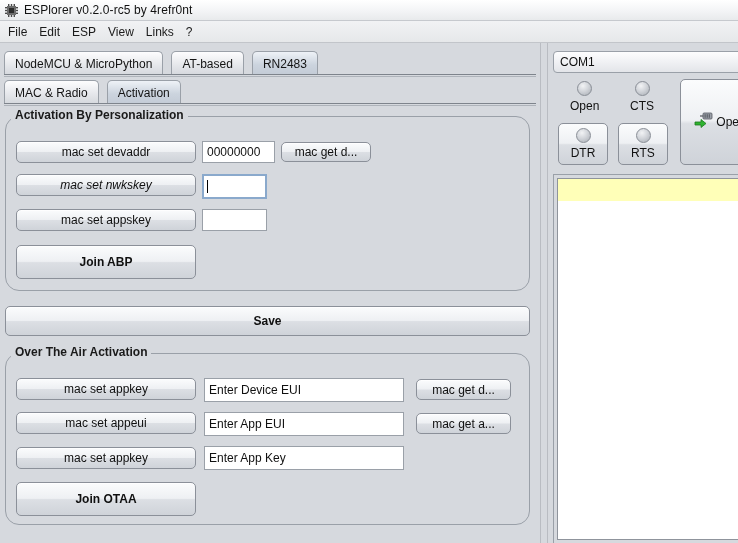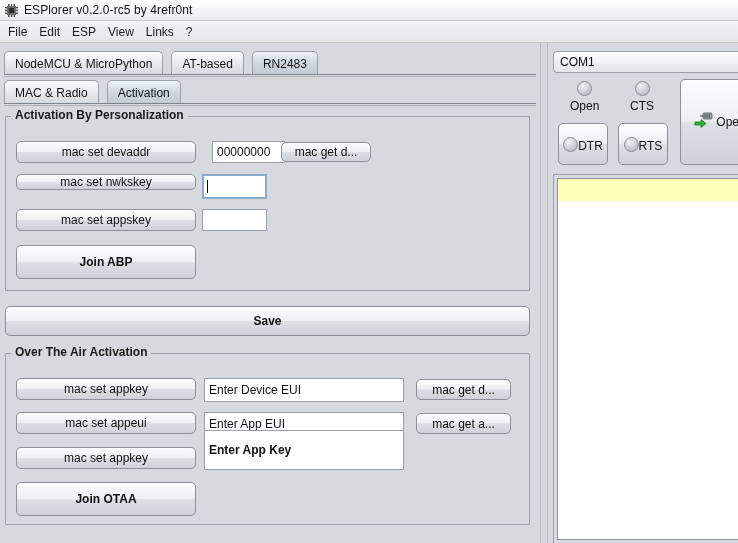--- a/index.html
+++ b/index.html
@@ -121,21 +121,21 @@
     width: 532px; height: 3px;
     border-top: 1px solid #7e848c;
     border-bottom: 1px solid #aeb3ba;
     background: #d6d9de;
   }
 
   
   .group {
     position: absolute;
     border: 1px solid #9aa0a8;
-    border-radius: 1px;
+    border-radius: 14px;
     background: #d6d9de;
   }
   .group-title {
     position: absolute;
     top: -9px; left: 5px;
     background: #d6d9de;
     padding: 0 4px;
     font-size: 12px;
     font-weight: bold;
     color: #1a1a1a;
@@ -205,21 +205,21 @@
   }
   .led-label {
     font-size: 12px; color: #111; margin-top: 3px;
     white-space: nowrap;
   }
   .toggle-btn {
     position: absolute;
     border: 1px solid #8b9099;
     border-radius: 5px;
     background: linear-gradient(to bottom, #fbfcfd 0%, #eef0f3 48%, #dcdfe4 52%, #cfd3d9 100%);
-    display: flex; flex-direction: row;
+    display: flex; flex-direction: column;
     align-items: center; justify-content: center;
     cursor: default;
   }
   .open-btn {
     position: absolute;
     border: 1px solid #8b9099;
     border-radius: 5px;
     background: linear-gradient(to bottom, #fbfcfd 0%, #eef0f3 48%, #dcdfe4 52%, #cfd3d9 100%);
     display: flex; align-items: center; justify-content: center;
     cursor: default;
@@ -296,24 +296,24 @@
     <div class="tabstrip-inner">
       <div class="tab">MAC &amp; Radio</div>
       <div class="tab selected">Activation</div>
     </div>
     <div class="tab-underline-inner"></div>
 
     <div class="group" style="left:5px; top:73px; width:525px; height:175px;">
       <div class="group-title">Activation By Personalization</div>
 
       <div class="btn" style="position:absolute; left:10px; top:24px; width:180px; height:22px;">mac set devaddr</div>
-      <div class="tf" style="position:absolute; left:196px; top:24px; width:73px; height:22px;margin-left:10px;">00000000</div>
+      <div class="tf" style="position:absolute; left:196px; top:24px; width:73px; height:22px;">00000000</div>
       <div class="btn" style="position:absolute; left:275px; top:25px; width:90px; height:20px;">mac get d...</div>
 
-      <div class="btn" style="position:absolute; left:10px; top:57px; width:180px; height:16px;">mac set nwkskey</div>
+      <div class="btn" style="position:absolute; left:10px; top:57px; width:180px; height:22px;font-style:italic;">mac set nwkskey</div>
       <div class="tf focused" style="position:absolute; left:196px; top:57px; width:65px; height:25px;">
           <span class="caret"></span>
           <span></span>
         </div>
 
       <div class="btn" style="position:absolute; left:10px; top:92px; width:180px; height:22px;">mac set appskey</div>
       <div class="tf" style="position:absolute; left:196px; top:92px; width:65px; height:22px;"></div>
 
       <div class="btn bold" style="position:absolute; left:10px; top:128px; width:180px; height:34px;">Join ABP</div>
     </div>
@@ -325,21 +325,21 @@
 
       <div class="btn" style="position:absolute; left:10px; top:24px; width:180px; height:22px;">mac set appkey</div>
       <div class="tf" style="position:absolute; left:198px; top:24px; width:200px; height:24px;">Enter Device EUI</div>
       <div class="btn" style="position:absolute; left:410px; top:25px; width:95px; height:21px;">mac get d...</div>
 
       <div class="btn" style="position:absolute; left:10px; top:58px; width:180px; height:22px;">mac set appeui</div>
       <div class="tf" style="position:absolute; left:198px; top:58px; width:200px; height:24px;">Enter App EUI</div>
       <div class="btn" style="position:absolute; left:410px; top:59px; width:95px; height:21px;">mac get a...</div>
 
       <div class="btn" style="position:absolute; left:10px; top:93px; width:180px; height:22px;">mac set appkey</div>
-      <div class="tf" style="position:absolute; left:198px; top:76px; width:200px; height:40px;font-weight:bold;">Enter App Key</div>
+      <div class="tf" style="position:absolute; left:198px; top:92px; width:200px; height:24px;">Enter App Key</div>
 
       <div class="btn bold" style="position:absolute; left:10px; top:128px; width:180px; height:34px;">Join OTAA</div>
     </div>
   </div>
 
   <div class="split-divider"></div>
 
   <div class="right-pane">
 
     <div class="combo" style="left:5px; top:8px; width:200px; height:22px;">COM1</div>

